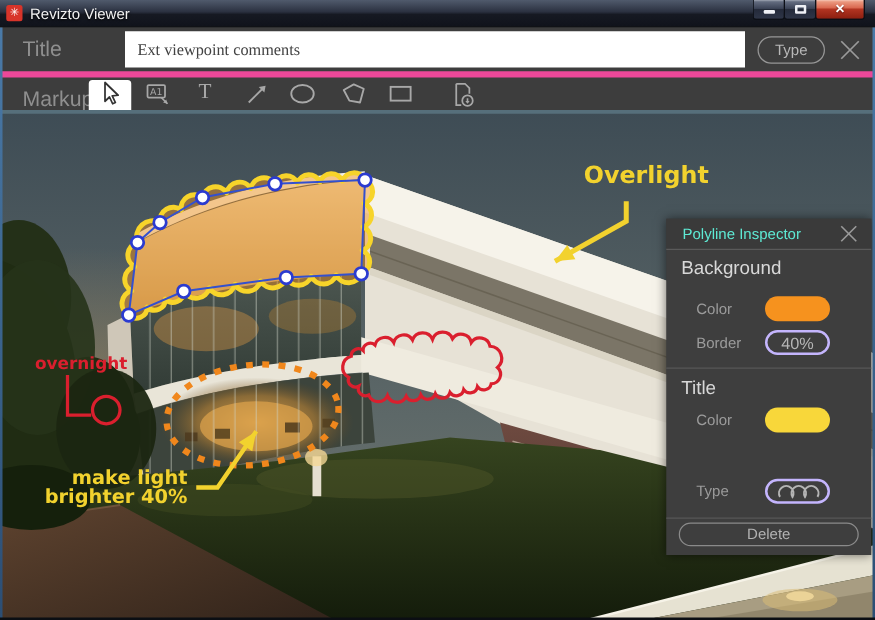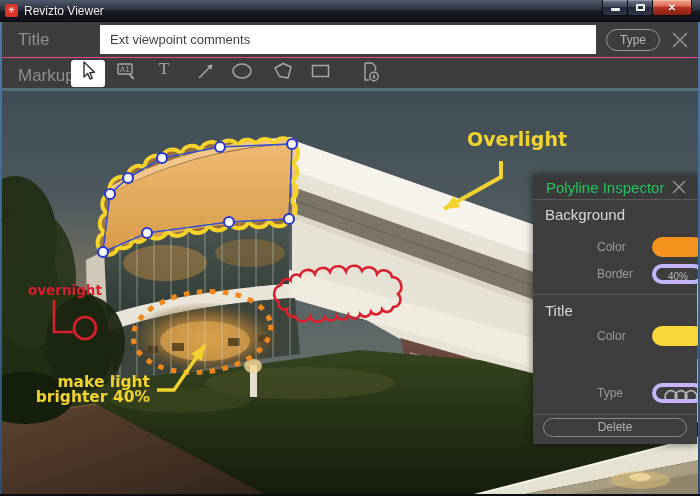--- a/index.html
+++ b/index.html
@@ -21,50 +21,50 @@
   .wbtn.close{width:40px;background:linear-gradient(180deg,#f0a68c,#da6a52 40%,#b23421 50%,#8c1f10);}
   .g-min{width:9px;height:3px;background:#eef0f5;margin-top:8px;border-radius:1px;}
   .g-max{width:9px;height:7px;border:2px solid #eef0f5;margin-top:4px;border-radius:1px;}
   .g-close{color:#fff;font-size:10px;font-weight:bold;line-height:15px;text-shadow:0 1px 1px #5c120a;}
   
   .row-title{position:absolute;top:22px;left:0;right:0;height:35px;background:#3d3d3d;}
   .field-label{position:absolute;left:18px;top:0;height:35px;line-height:35px;
     color:#8f8f8f;font-size:17px;}
   .title-input{position:absolute;left:100px;top:3px;width:496px;height:29px;border:none;
     background:#fff;color:#424242;font-size:13px;padding:12px 10px;outline:none;
-    font-family:Liberation Sans, sans-serif;}
+    font-family:Liberation Serif, serif;}
   .done-btn{position:absolute;left:606px;top:7px;width:54px;height:22px;border-radius:11px;
     border:1px solid #979797;background:transparent;color:#b8b8b8;font-size:12px;
     line-height:20px;text-align:center;cursor:default;}
   .x-icon{position:absolute;right:10px;top:9px;}
   
   .row-markup{position:absolute;top:57px;left:0;right:0;height:31px;background:#3d3d3d;
-    border-top:1px solid #ec4899;padding-left:28px;}
+    border-top:5px solid #ec4899;padding-left:28px;}
   .tool{position:absolute;top:2px;width:34px;height:27px;display:flex;
     align-items:flex-start;justify-content:center;border-radius:3px;}
   .tool.active{background:#fff;}
   .glyph-T{color:#a8a8a8;font-size:17px;font-family:"Liberation Serif",serif;line-height:1;}
   
   .canvas{position:absolute;top:88px;left:0;width:700px;height:408px;}
   svg text{font-family:"DejaVu Sans","Liberation Sans",sans-serif;}
   .ann-big{font-size:19px;font-weight:bold;}
   .ann-mid{font-size:15.5px;font-weight:bold;}
   .ann-small{font-size:13.5px;font-weight:bold;}
   
   .panel{position:absolute;left:533px;top:175px;width:164px;height:269px;background:#3e3e3e;
     box-shadow:0 0 8px rgba(0,0,0,.55);}
   .p-header{position:absolute;top:0;left:0;right:0;height:25px;background:#3a3a3a;
     border-bottom:1px solid #5a5a5a;}
-  .p-title{position:absolute;left:13px;top:0;line-height:25px;color:#22c55e;font-size:15px;}
+  .p-title{position:absolute;left:13px;top:0;line-height:25px;color:#5eead4;font-size:12px;}
   .p-close{position:absolute;right:10px;top:4px;}
   .p-section{position:absolute;left:12px;color:#d8d8d8;font-size:15px;}
-  .prow{position:absolute;left:0;right:0;height:20px;margin-left:40px;}
+  .prow{position:absolute;left:0;right:0;height:20px;}
   .plabel{position:absolute;left:24px;line-height:20px;color:#9b9b9b;font-size:12px;}
   .pill{position:absolute;left:79px;width:52px;height:20px;border-radius:10px;}
-  .pill.outlined{border:4px solid #c4b5fd;color:#b5b5b5;font-size:10px;line-height:18px;
+  .pill.outlined{border:2px solid #c4b5fd;color:#b5b5b5;font-size:13px;line-height:18px;
     text-align:center;}
   .stepper{position:absolute;left:136px;top:-1px;width:22px;height:22px;border:1px solid #8a8a8a;
     border-radius:50%;}
   .pdivider{position:absolute;left:0;right:0;height:1px;background:#575757;}
   .delete-btn{position:absolute;left:10px;right:10px;top:243px;height:19px;border-radius:10px;
     border:1px solid #8a8a8a;color:#b2b2b2;font-size:12px;line-height:17px;text-align:center;}
   
   .frame-l,.frame-r{position:absolute;top:22px;bottom:0;width:2px;
     background:linear-gradient(180deg,#4a7aa8,#2c4e74);}
   .frame-l{left:0;} .frame-r{right:0;}

